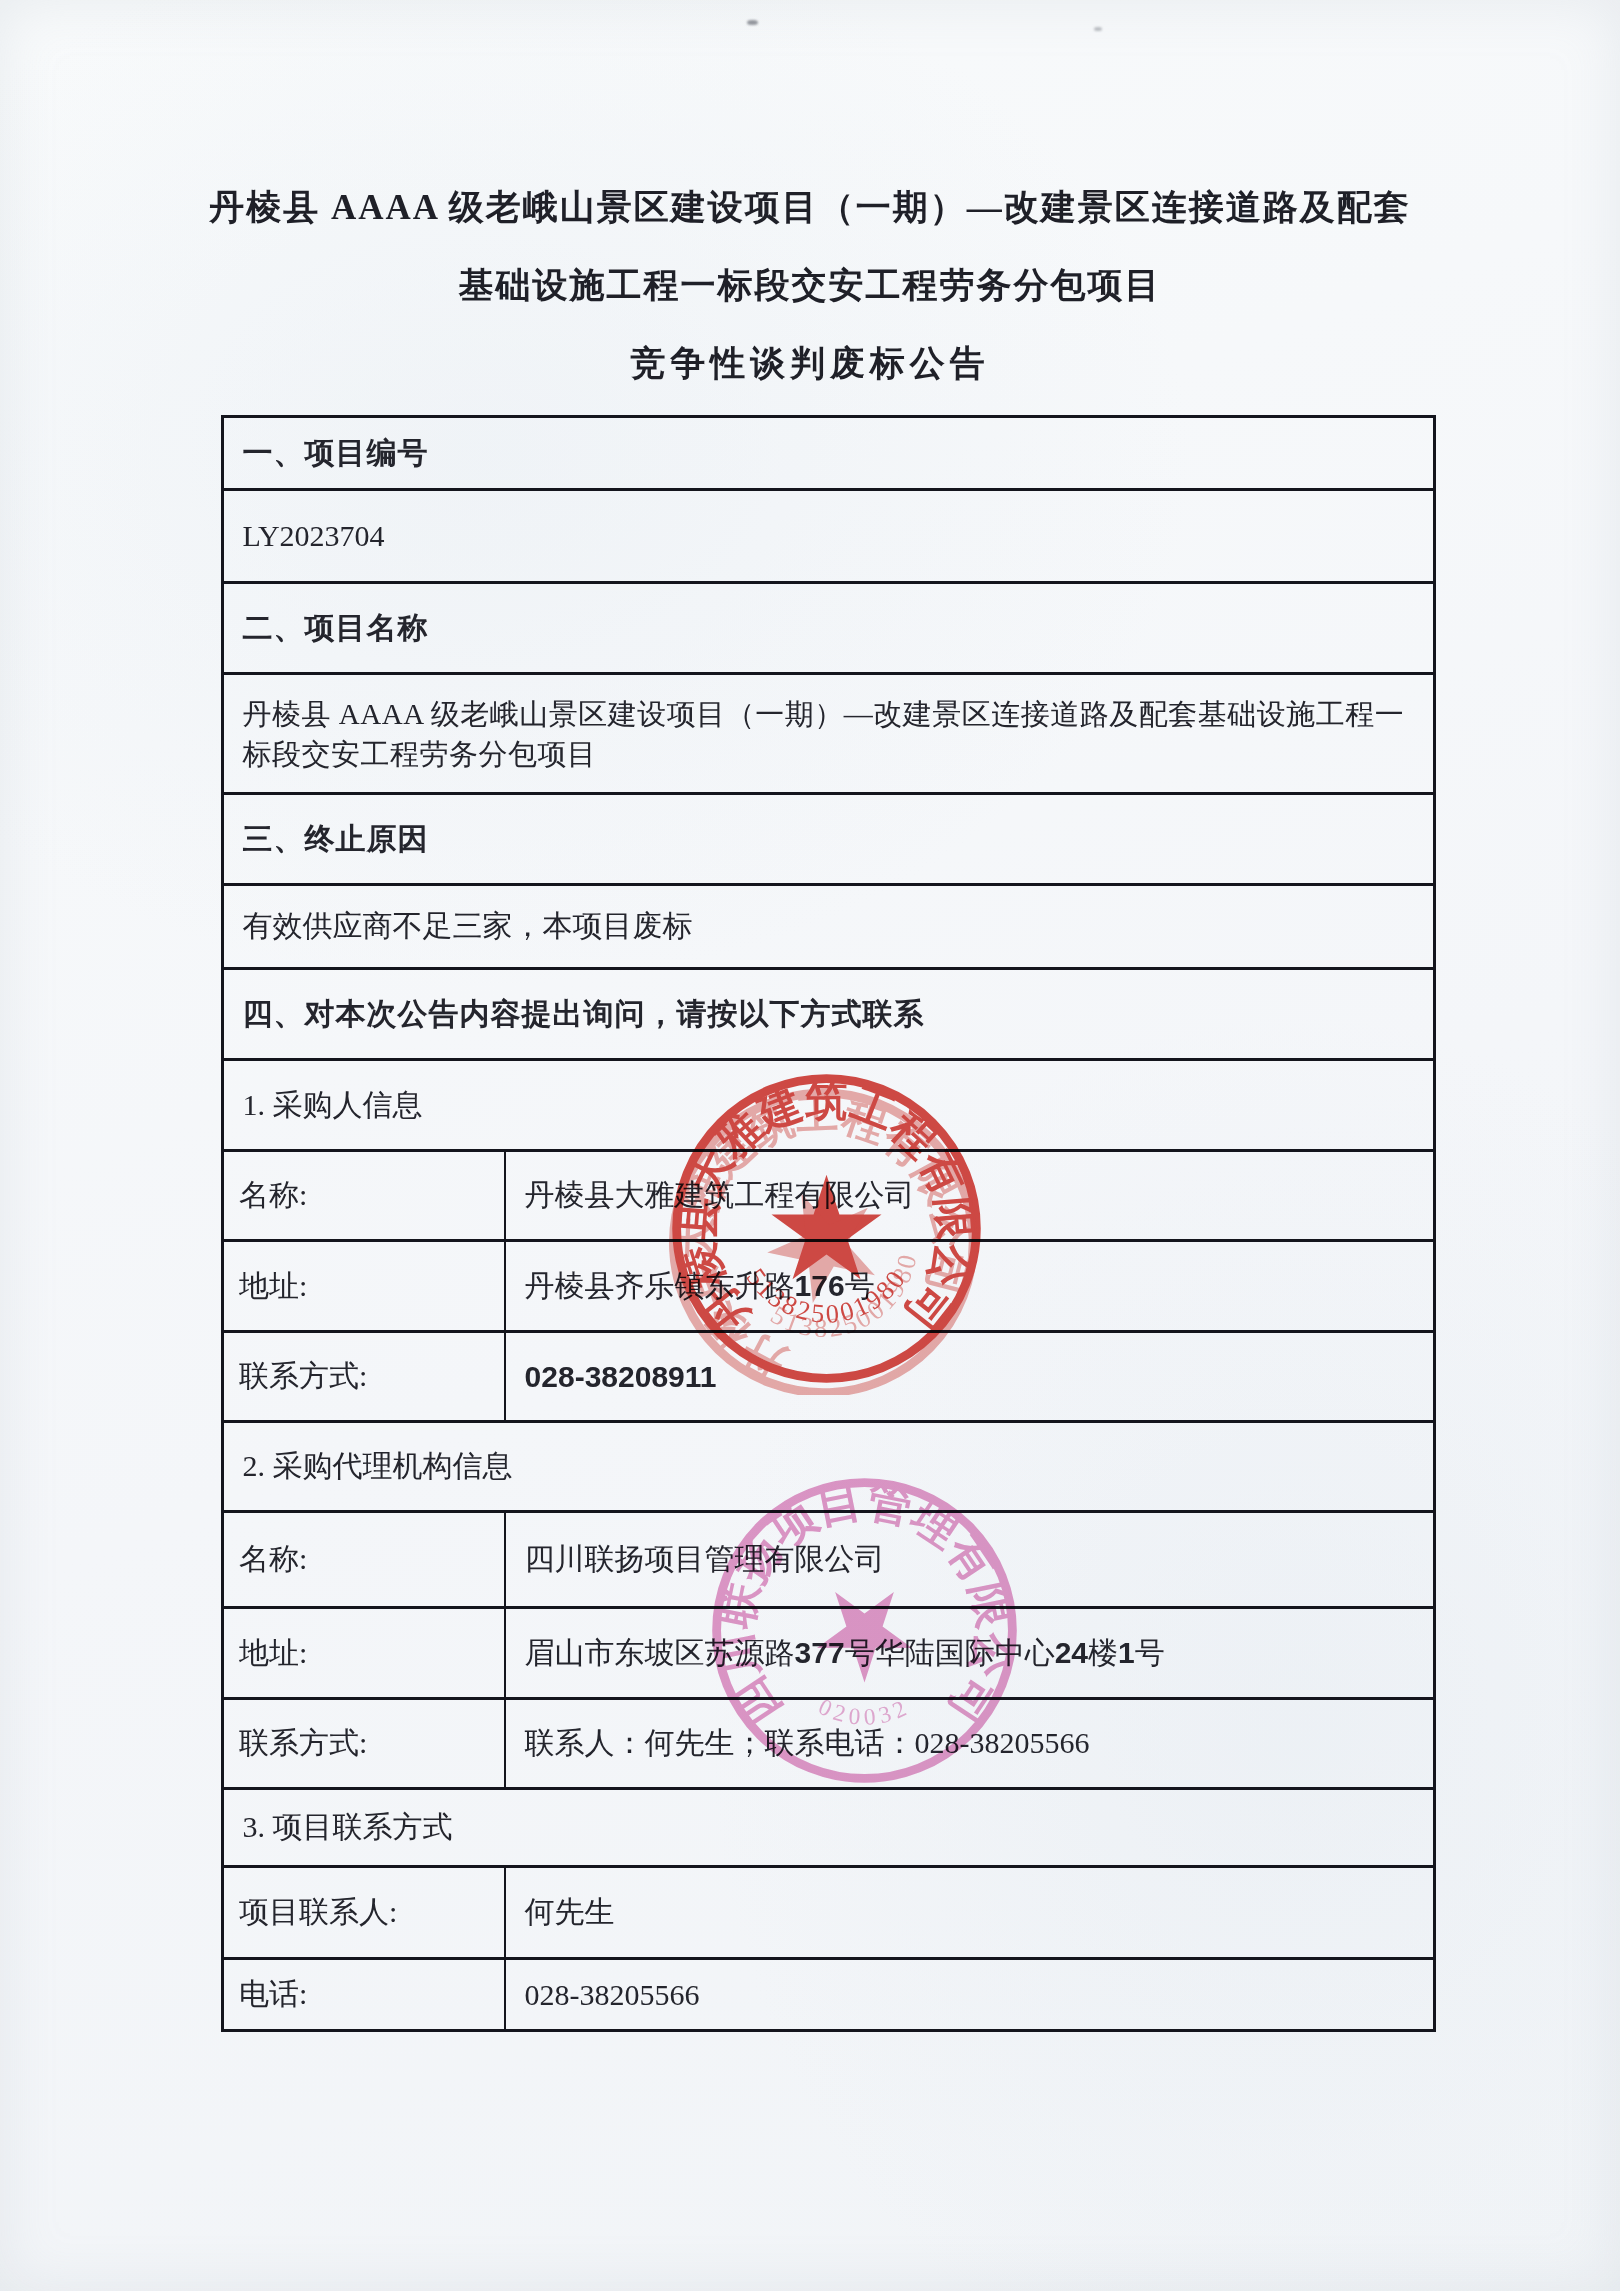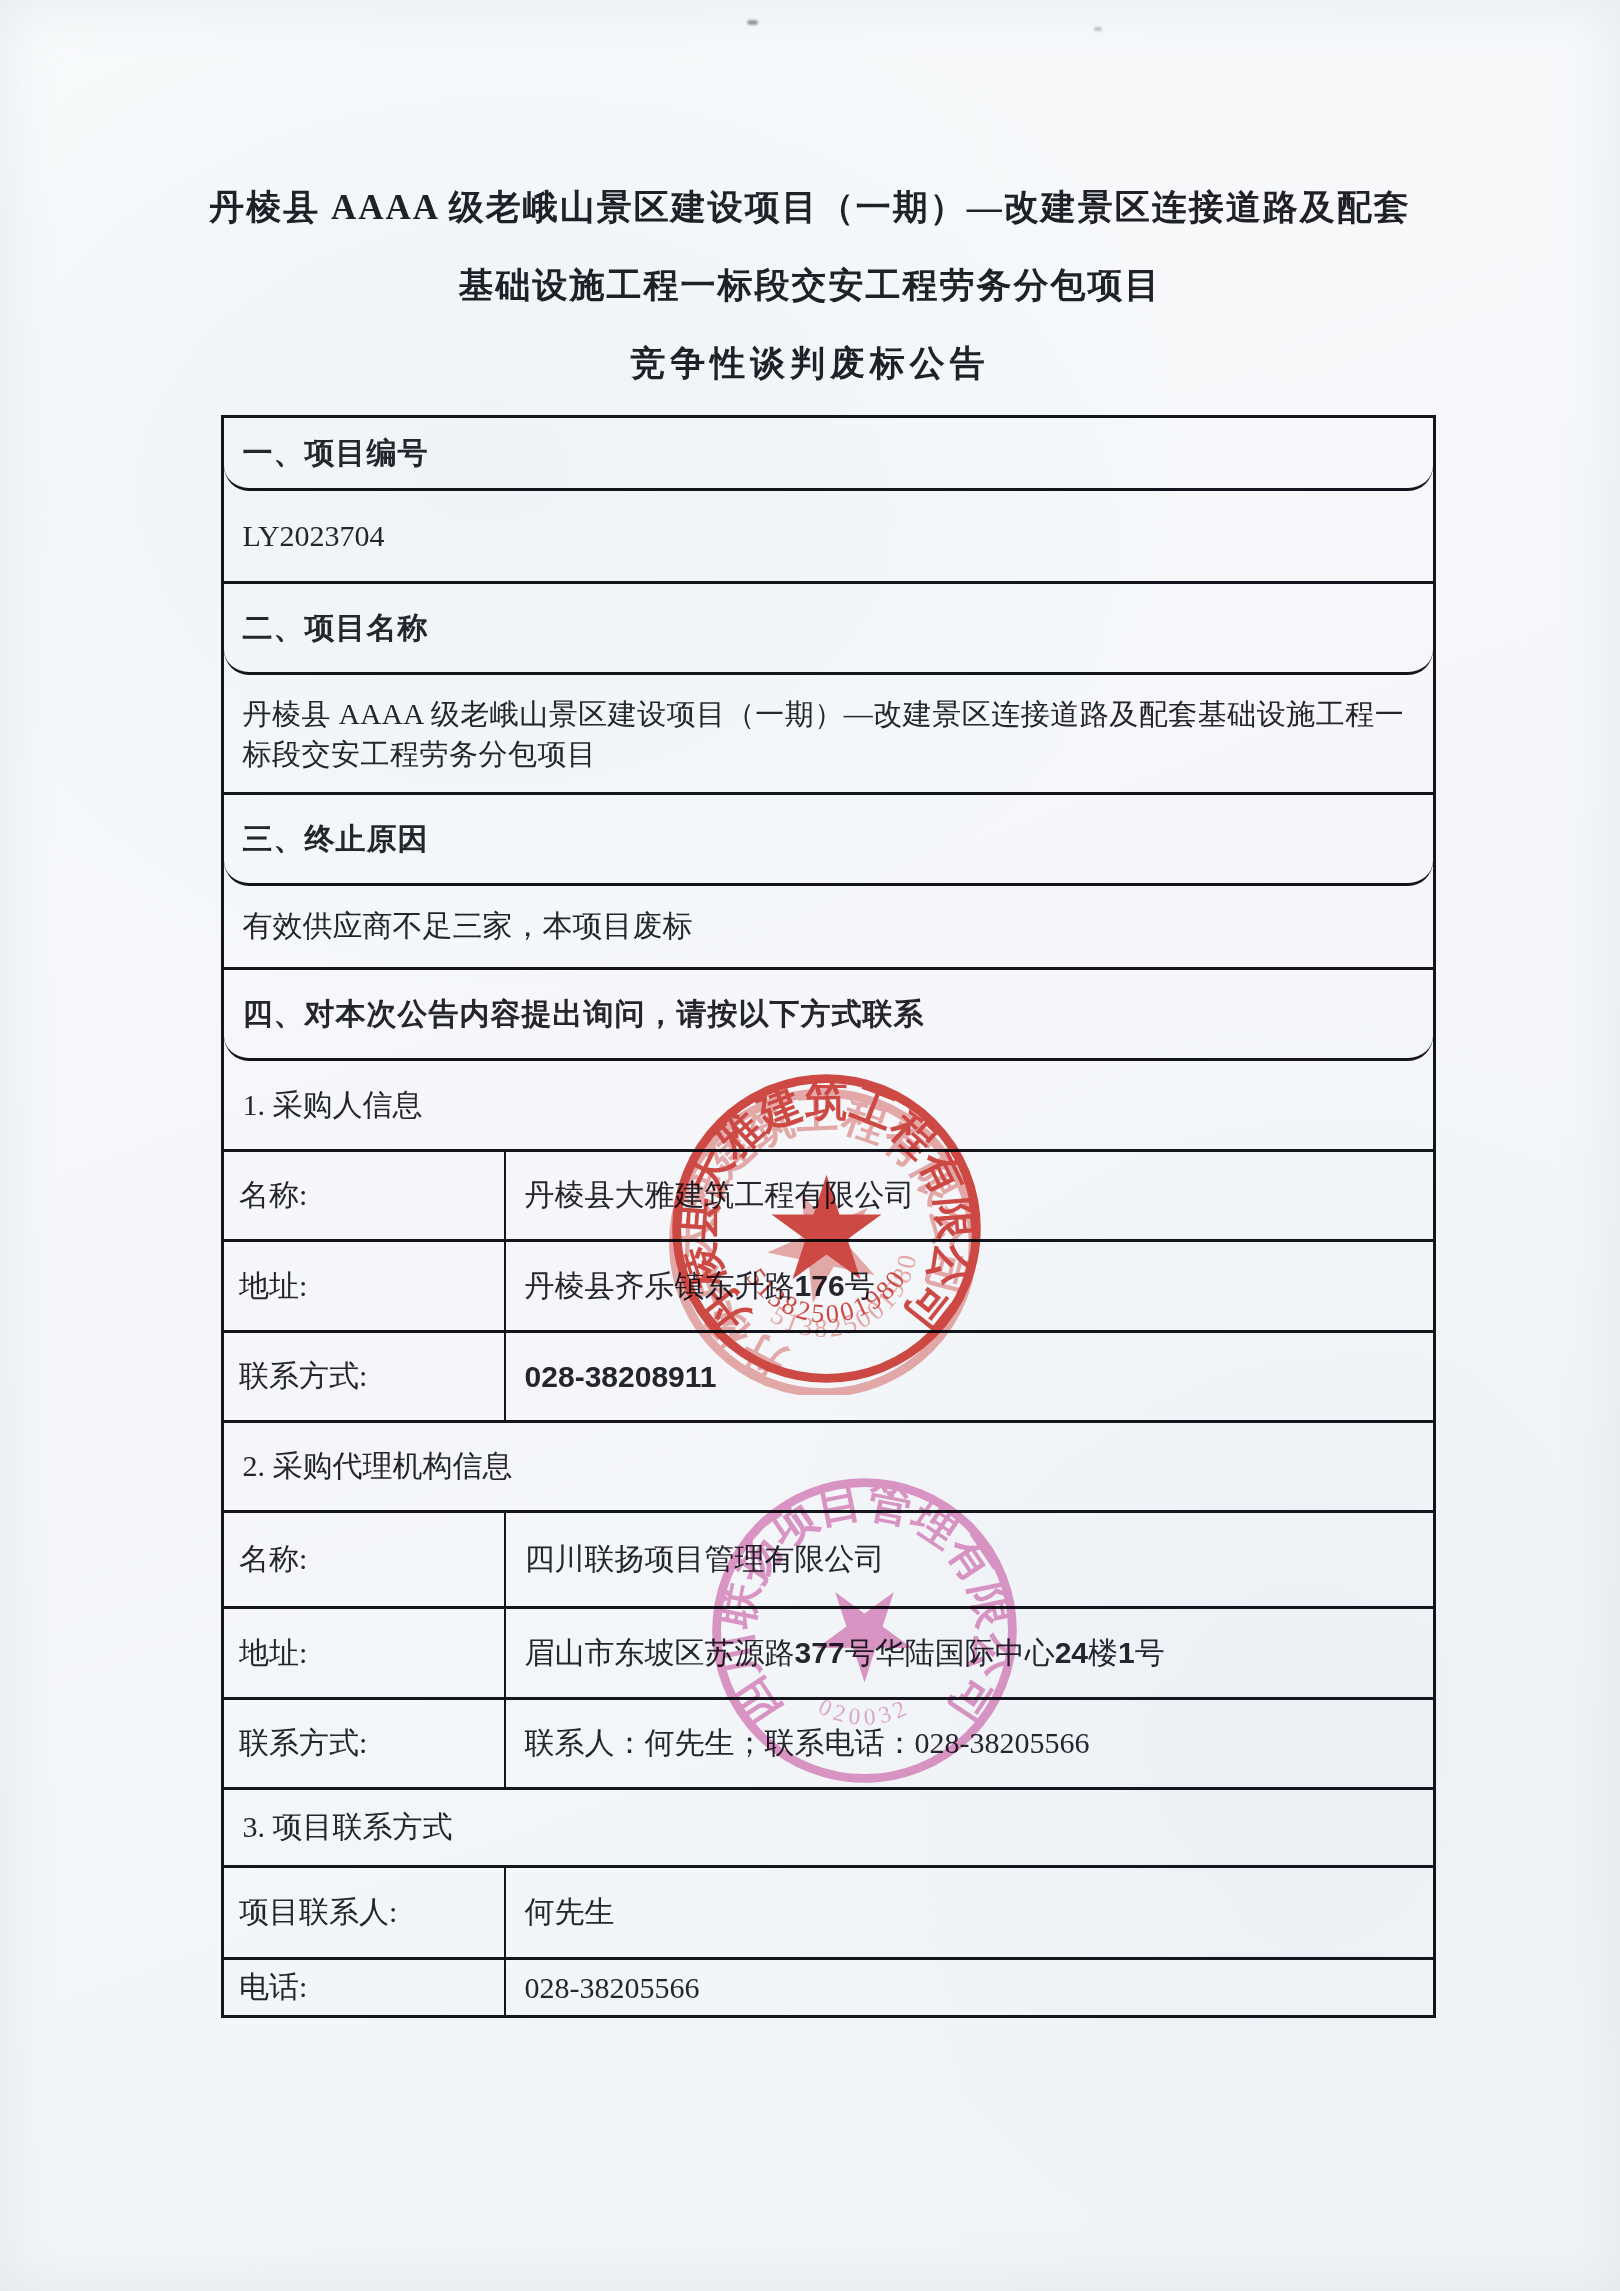--- a/index.html
+++ b/index.html
@@ -29,21 +29,21 @@
     position:absolute;left:221px;top:415px;width:1215px;
     border:3.9px solid #14151d;box-sizing:border-box;
     font-size:30px;
   }
   .row{
     display:flex;align-items:center;box-sizing:border-box;
     border-bottom:3.9px solid #14151d;
   }
   .row.last{border-bottom:none;}
   .row.full{padding-left:18.6px;}
-  .row.sec{font-weight:bold;font-family:"Liberation Sans",sans-serif;letter-spacing:1px;border-radius:25px;}
+  .row.sec{font-weight:bold;font-family:"Liberation Sans",sans-serif;letter-spacing:1px;}
   .row.sub{font-weight:normal;}
   .cell{display:flex;align-items:center;box-sizing:border-box;height:100%;}
   .cell.label{width:282px;border-right:2.9px solid #14151d;padding-left:15px;flex:none;}
   .cell.value{flex:1;padding-left:18.6px;padding-right:19.6px;}
   .wrap2{line-height:40px;padding-right:15px;font-size:29px;letter-spacing:0.5px;}
   .num-bold{font-family:"Liberation Sans",sans-serif;font-weight:bold;}
   
   .stamp{position:absolute;mix-blend-mode:multiply;pointer-events:none;}
   .stamp text{font-family:"Liberation Serif",serif;font-weight:bold;}
   .stamp .ringtext{font-size:44px;}
@@ -166,21 +166,21 @@
       <span>3. 项目联系方式</span>
     </div>
     <div class="row pair" style="height:92px">
       <div class="cell label">
         <span>项目联系人:</span>
       </div>
       <div class="cell value">
         <span>何先生</span>
       </div>
     </div>
-    <div class="row pair last" style="height:55px">
+    <div class="row pair last" style="height:69px">
       <div class="cell label">
         <span>电话:</span>
       </div>
       <div class="cell value">
         <span>028-38205566</span>
       </div>
     </div>
 
   </div>
 

